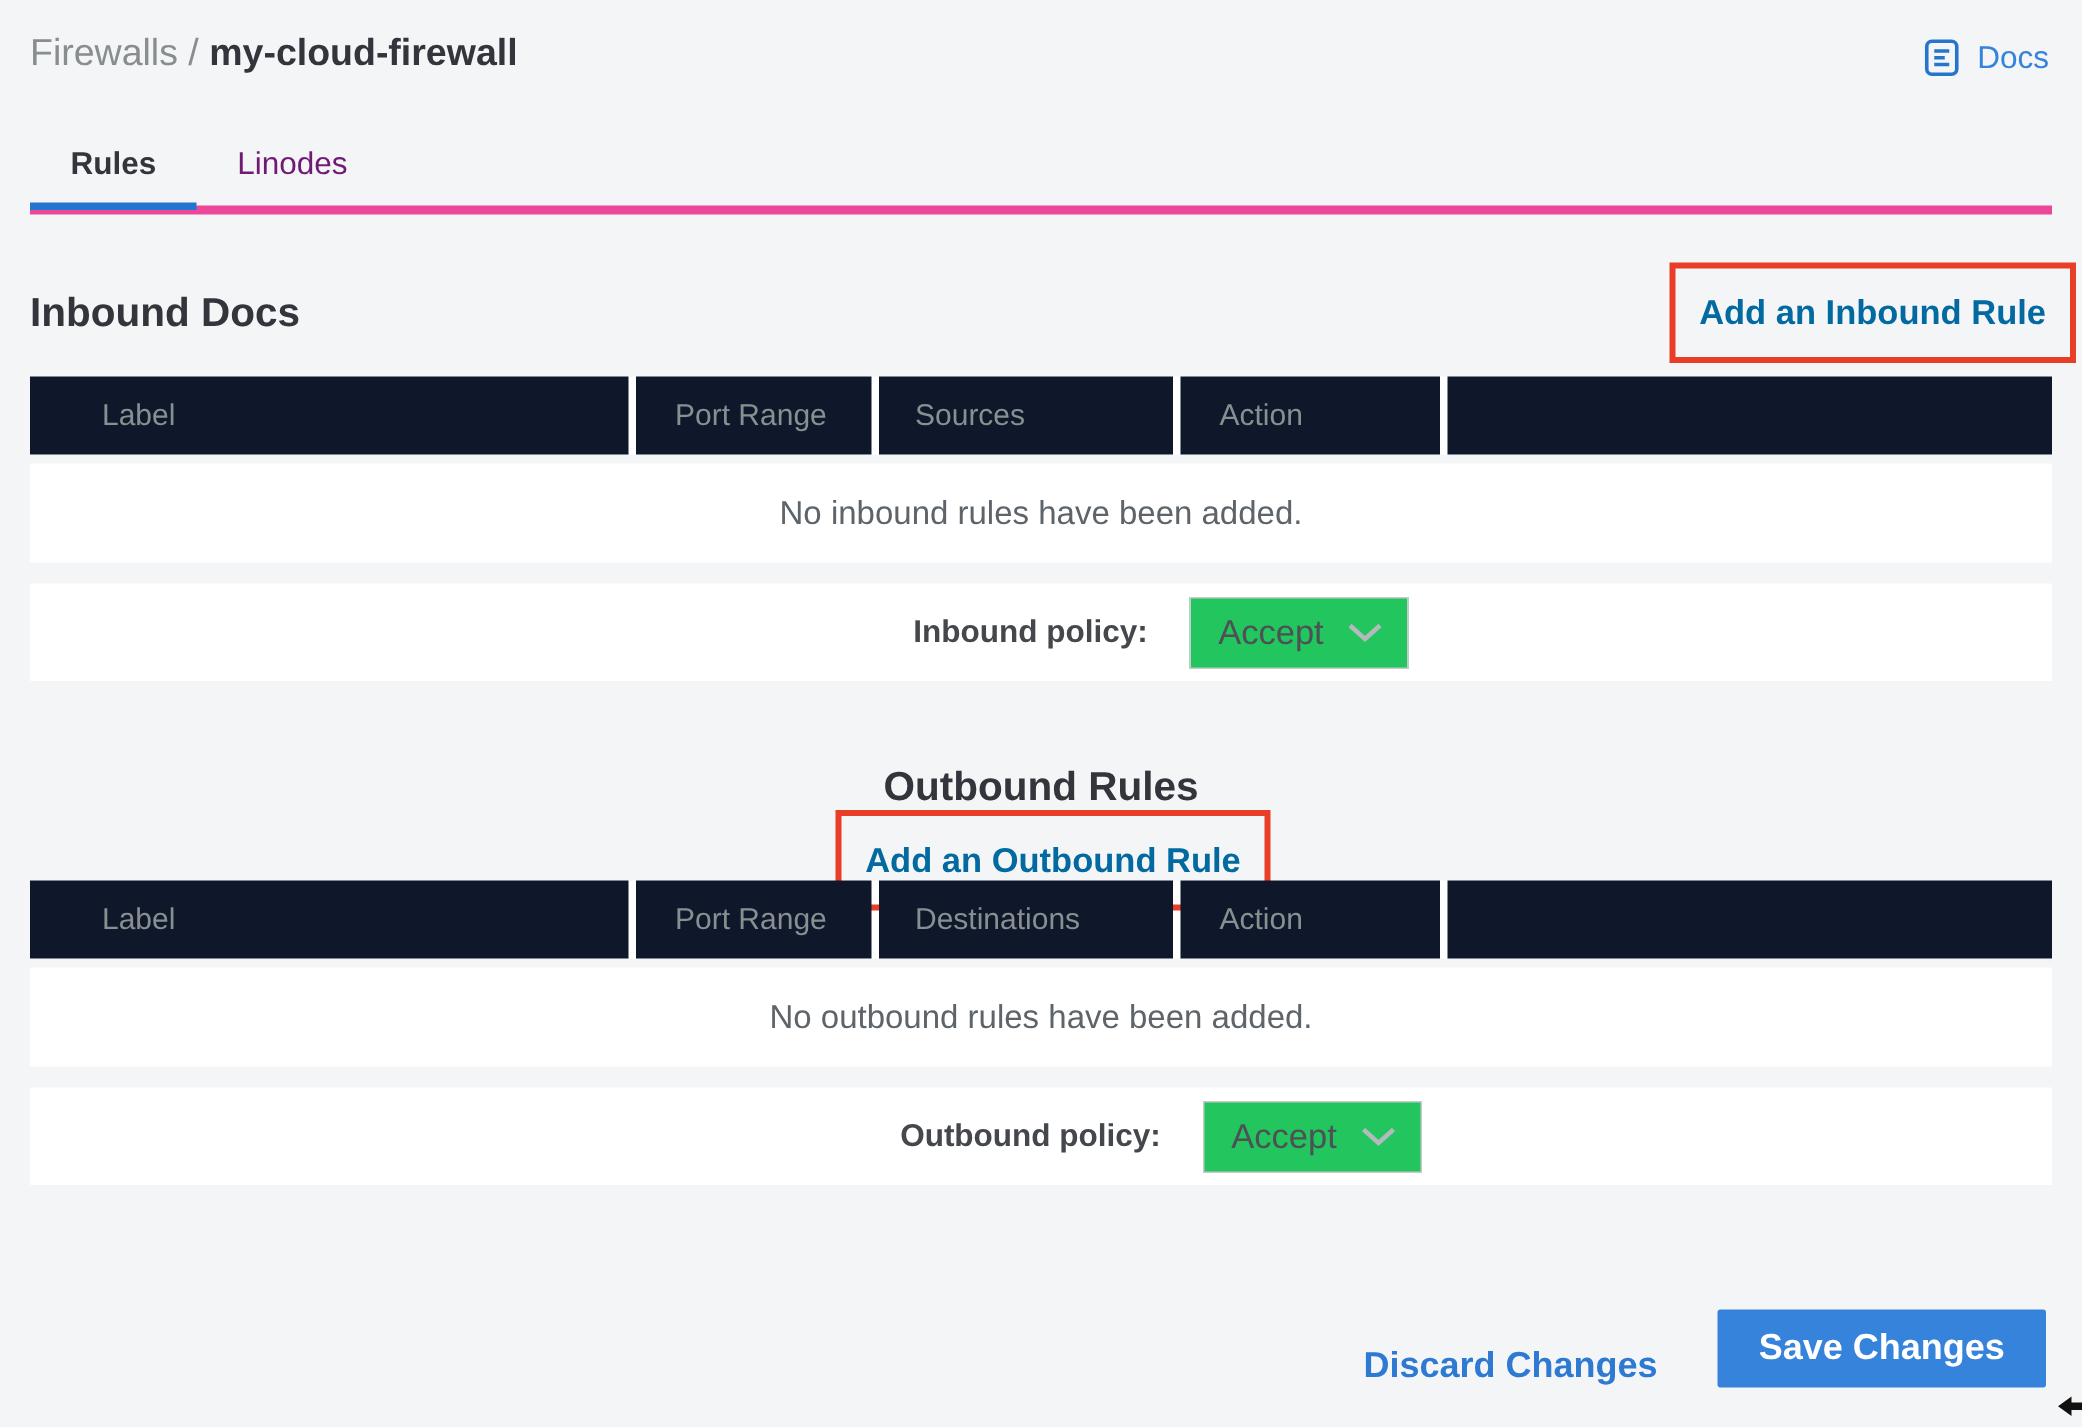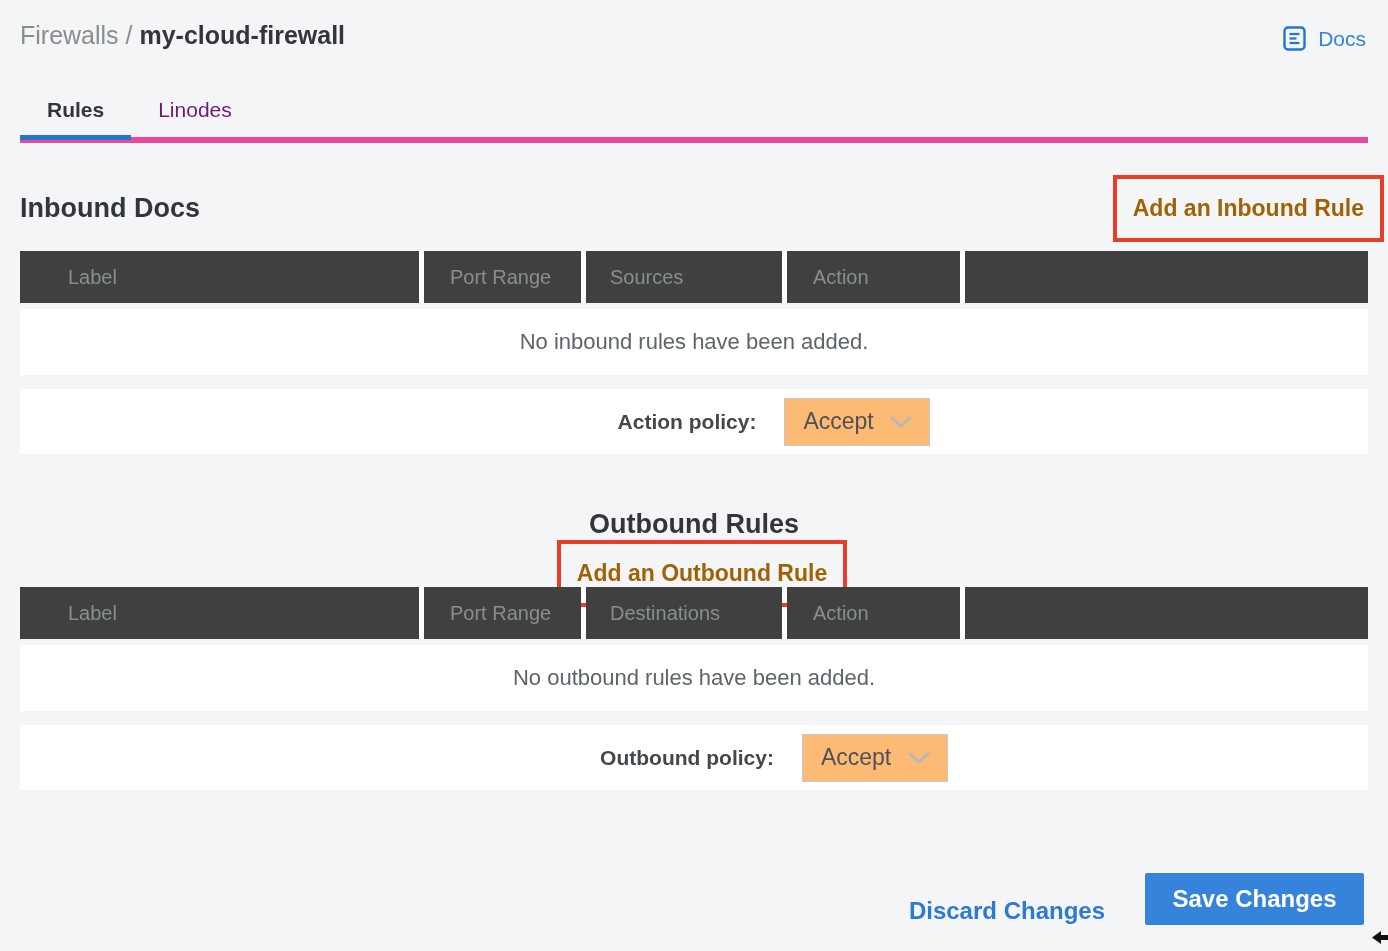--- a/index.html
+++ b/index.html
@@ -27,39 +27,39 @@
   .tab.active { color:#32363c; font-weight:700; }
   .tab.active::after {
     content:""; position:absolute; left:0; right:0; bottom:-3px; height:5px; background:#2575d0;
   }
   .tab.inactive { color:#701a75; font-weight:400; }
 
   
   .section-head { display:flex; justify-content:space-between; align-items:center; margin-top:30px; height:70px; }
   .section-title { font-size:27px; font-weight:700; color:#32363c; }
   .annotation-box { border:4px solid #e83d27; padding:16px 16px; margin-right:-16px; background:transparent; }
-  .add-rule-link { color:#a16207; font-size:23px; font-weight:700; cursor:pointer; white-space:nowrap; }
+  .add-rule-link { color:#0369a1; font-size:23px; font-weight:700; cursor:pointer; white-space:nowrap; }
 
   
   .table-head { display:flex; gap:5px; background:#ffffff; height:52px; margin-top:8px; }
-  .th { background:#404040; display:flex; align-items:center; color:#888f91; font-size:20px; }
+  .th { background:#0f172a; display:flex; align-items:center; color:#888f91; font-size:20px; }
   .th-label    { width:399px; padding-left:48px; }
   .th-port     { width:157px; padding-left:26px; }
   .th-srcdst   { width:196px; padding-left:24px; }
   .th-action   { width:173px; padding-left:26px; }
   .th-extra    { flex:1; }
 
   .empty-row { background:#ffffff; height:66px; margin-top:6px; display:flex; align-items:center; justify-content:center; }
   .empty-row span { color:#5d646a; font-size:22px; }
 
   .policy-row { background:#ffffff; height:65px; margin-top:14px; display:flex; align-items:center; justify-content:center; }
   .policy-inner { display:flex; align-items:center; transform:translateX(80px); }
   .policy-label { font-weight:700; color:#44484d; font-size:21px; }
   .policy-select {
-    margin-left:28px; width:146px; height:48px; background:#fdba74; border:1px solid #c9cacb;
+    margin-left:28px; width:146px; height:48px; background:#22c55e; border:1px solid #c9cacb;
     display:flex; align-items:center; justify-content:space-between; padding:0 16px 0 18px; cursor:pointer;
   }
   .policy-select .sel-value { font-size:23px; color:#4d5156; }
   .policy-select svg { display:block; }
 
   .outbound-gap { margin-top:55px;flex-direction:column; }
 
   
   .footer-actions { display:flex; justify-content:flex-end; align-items:flex-end; margin-top:83px; padding-right:4px; gap:40px; }
   .discard-link { color:#2e79d2; font-size:24px; font-weight:700; cursor:pointer; }
@@ -111,21 +111,21 @@
     <div class="th th-action">Action</div>
     <div class="th th-extra"></div>
   </div>
 
   <div class="empty-row">
     <span>No inbound rules have been added.</span>
   </div>
 
   <div class="policy-row">
     <div class="policy-inner">
-      <span class="policy-label">Action policy:</span>
+      <span class="policy-label">Inbound policy:</span>
       <div class="policy-select">
         <span class="sel-value">Accept</span>
         <span>
           <svg width="24" height="14" viewBox="0 0 24 14" fill="none">
             <path d="M2 2 L12 11 L22 2" stroke="#b4b9bd" stroke-width="3" fill="none"></path>
           </svg>
         </span>
       </div>
     </div>
   </div>

